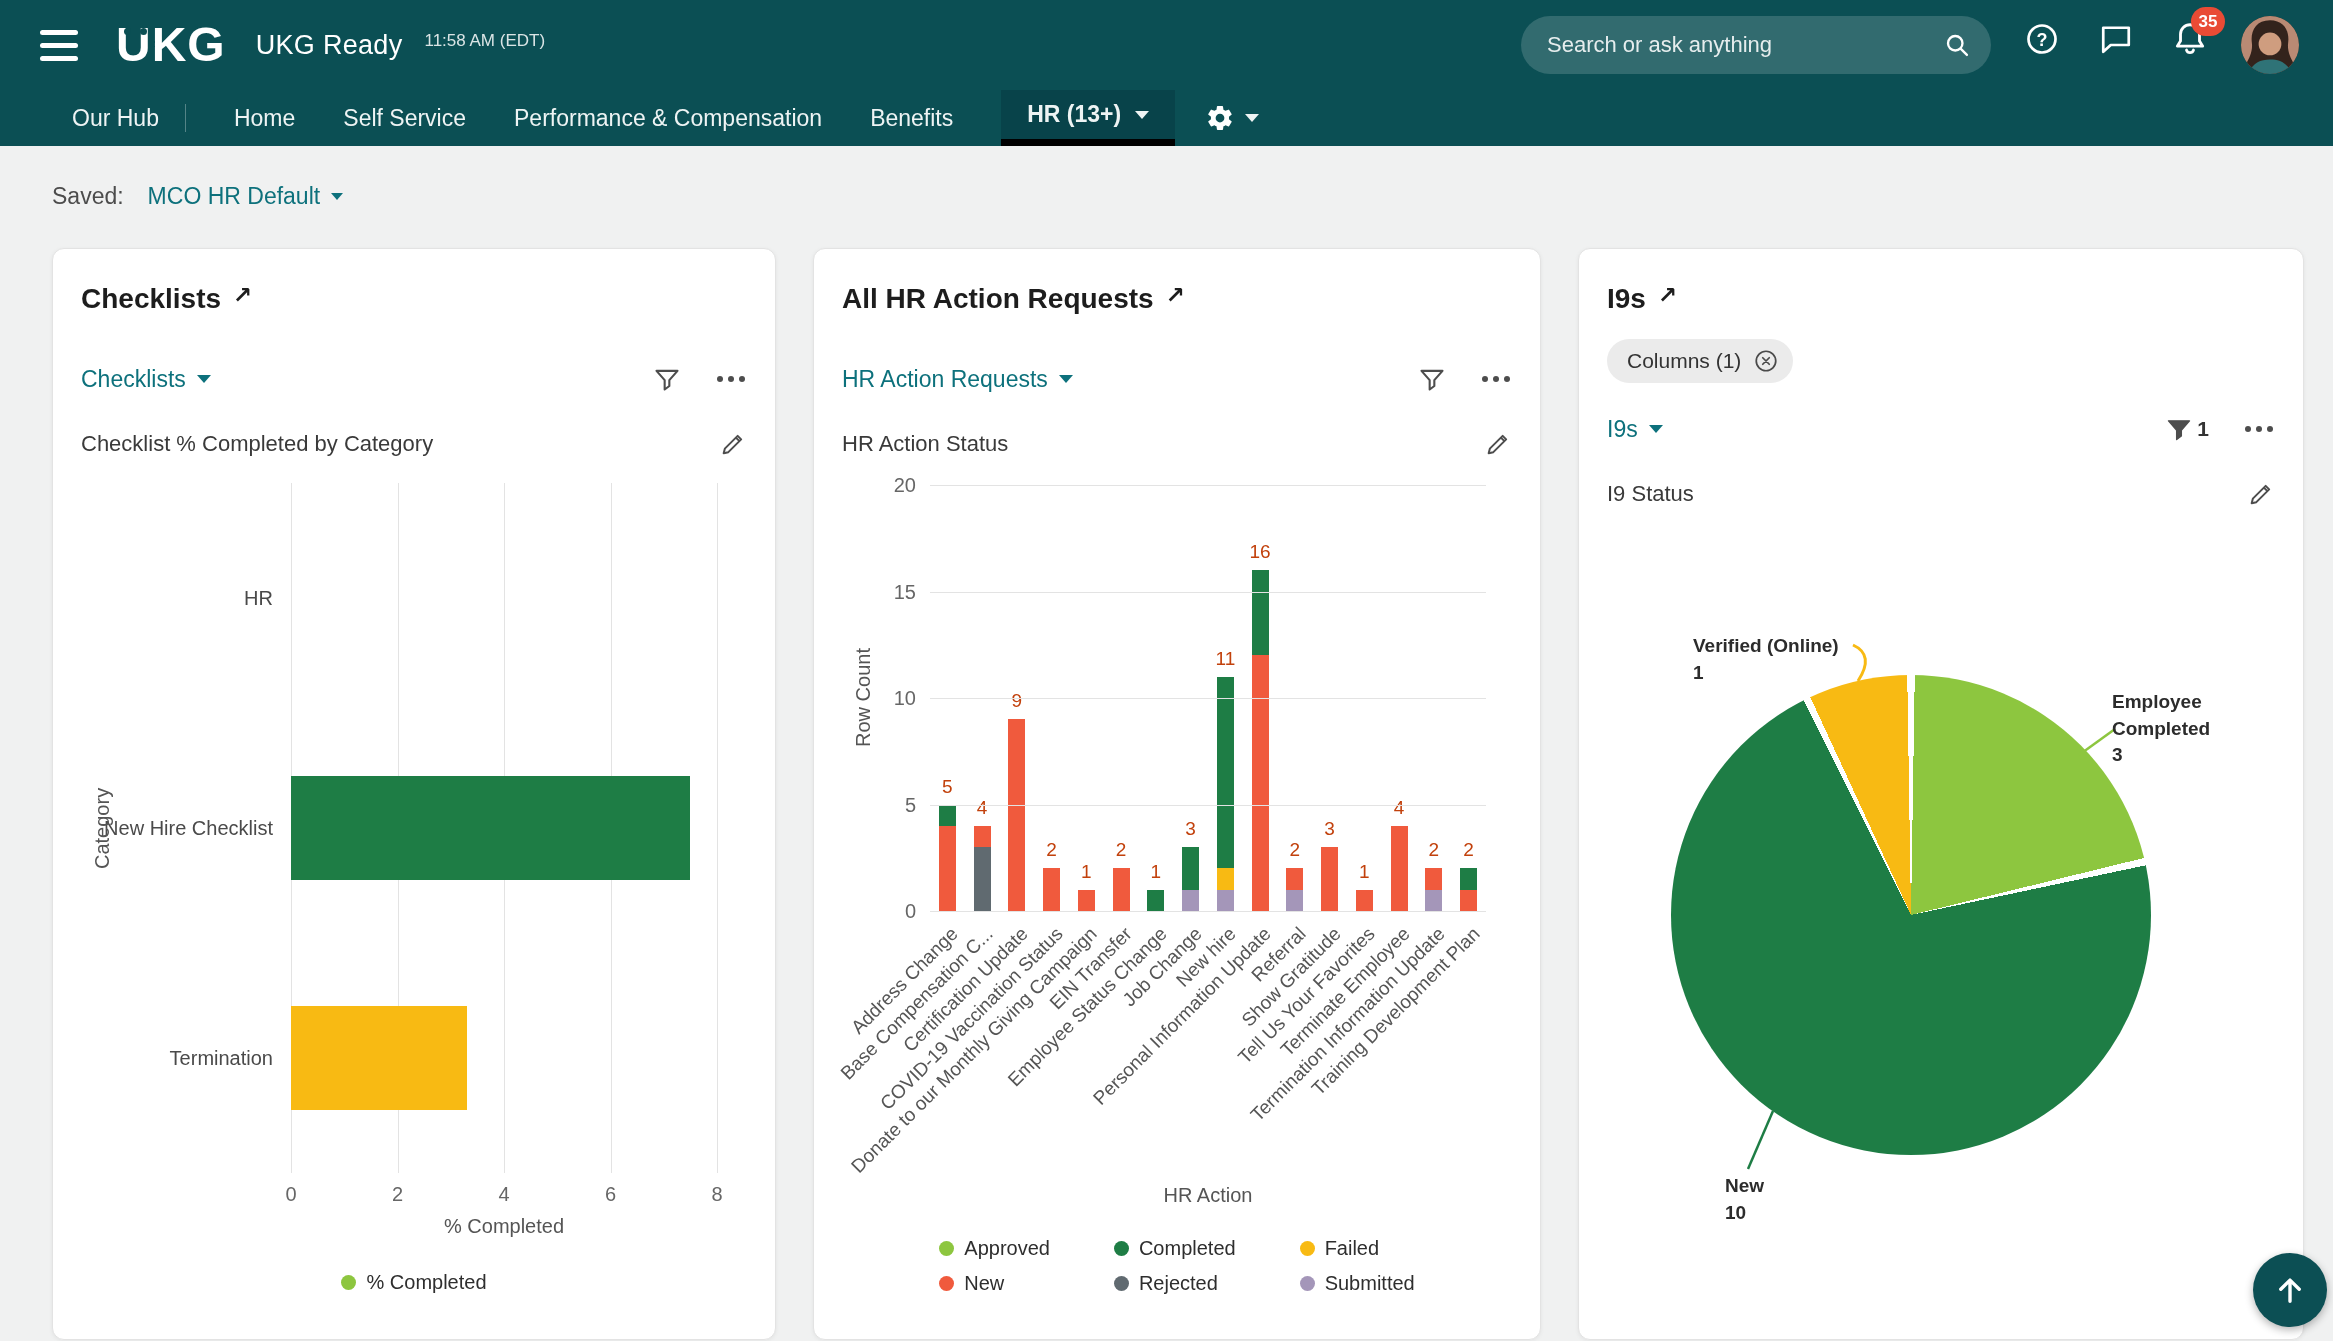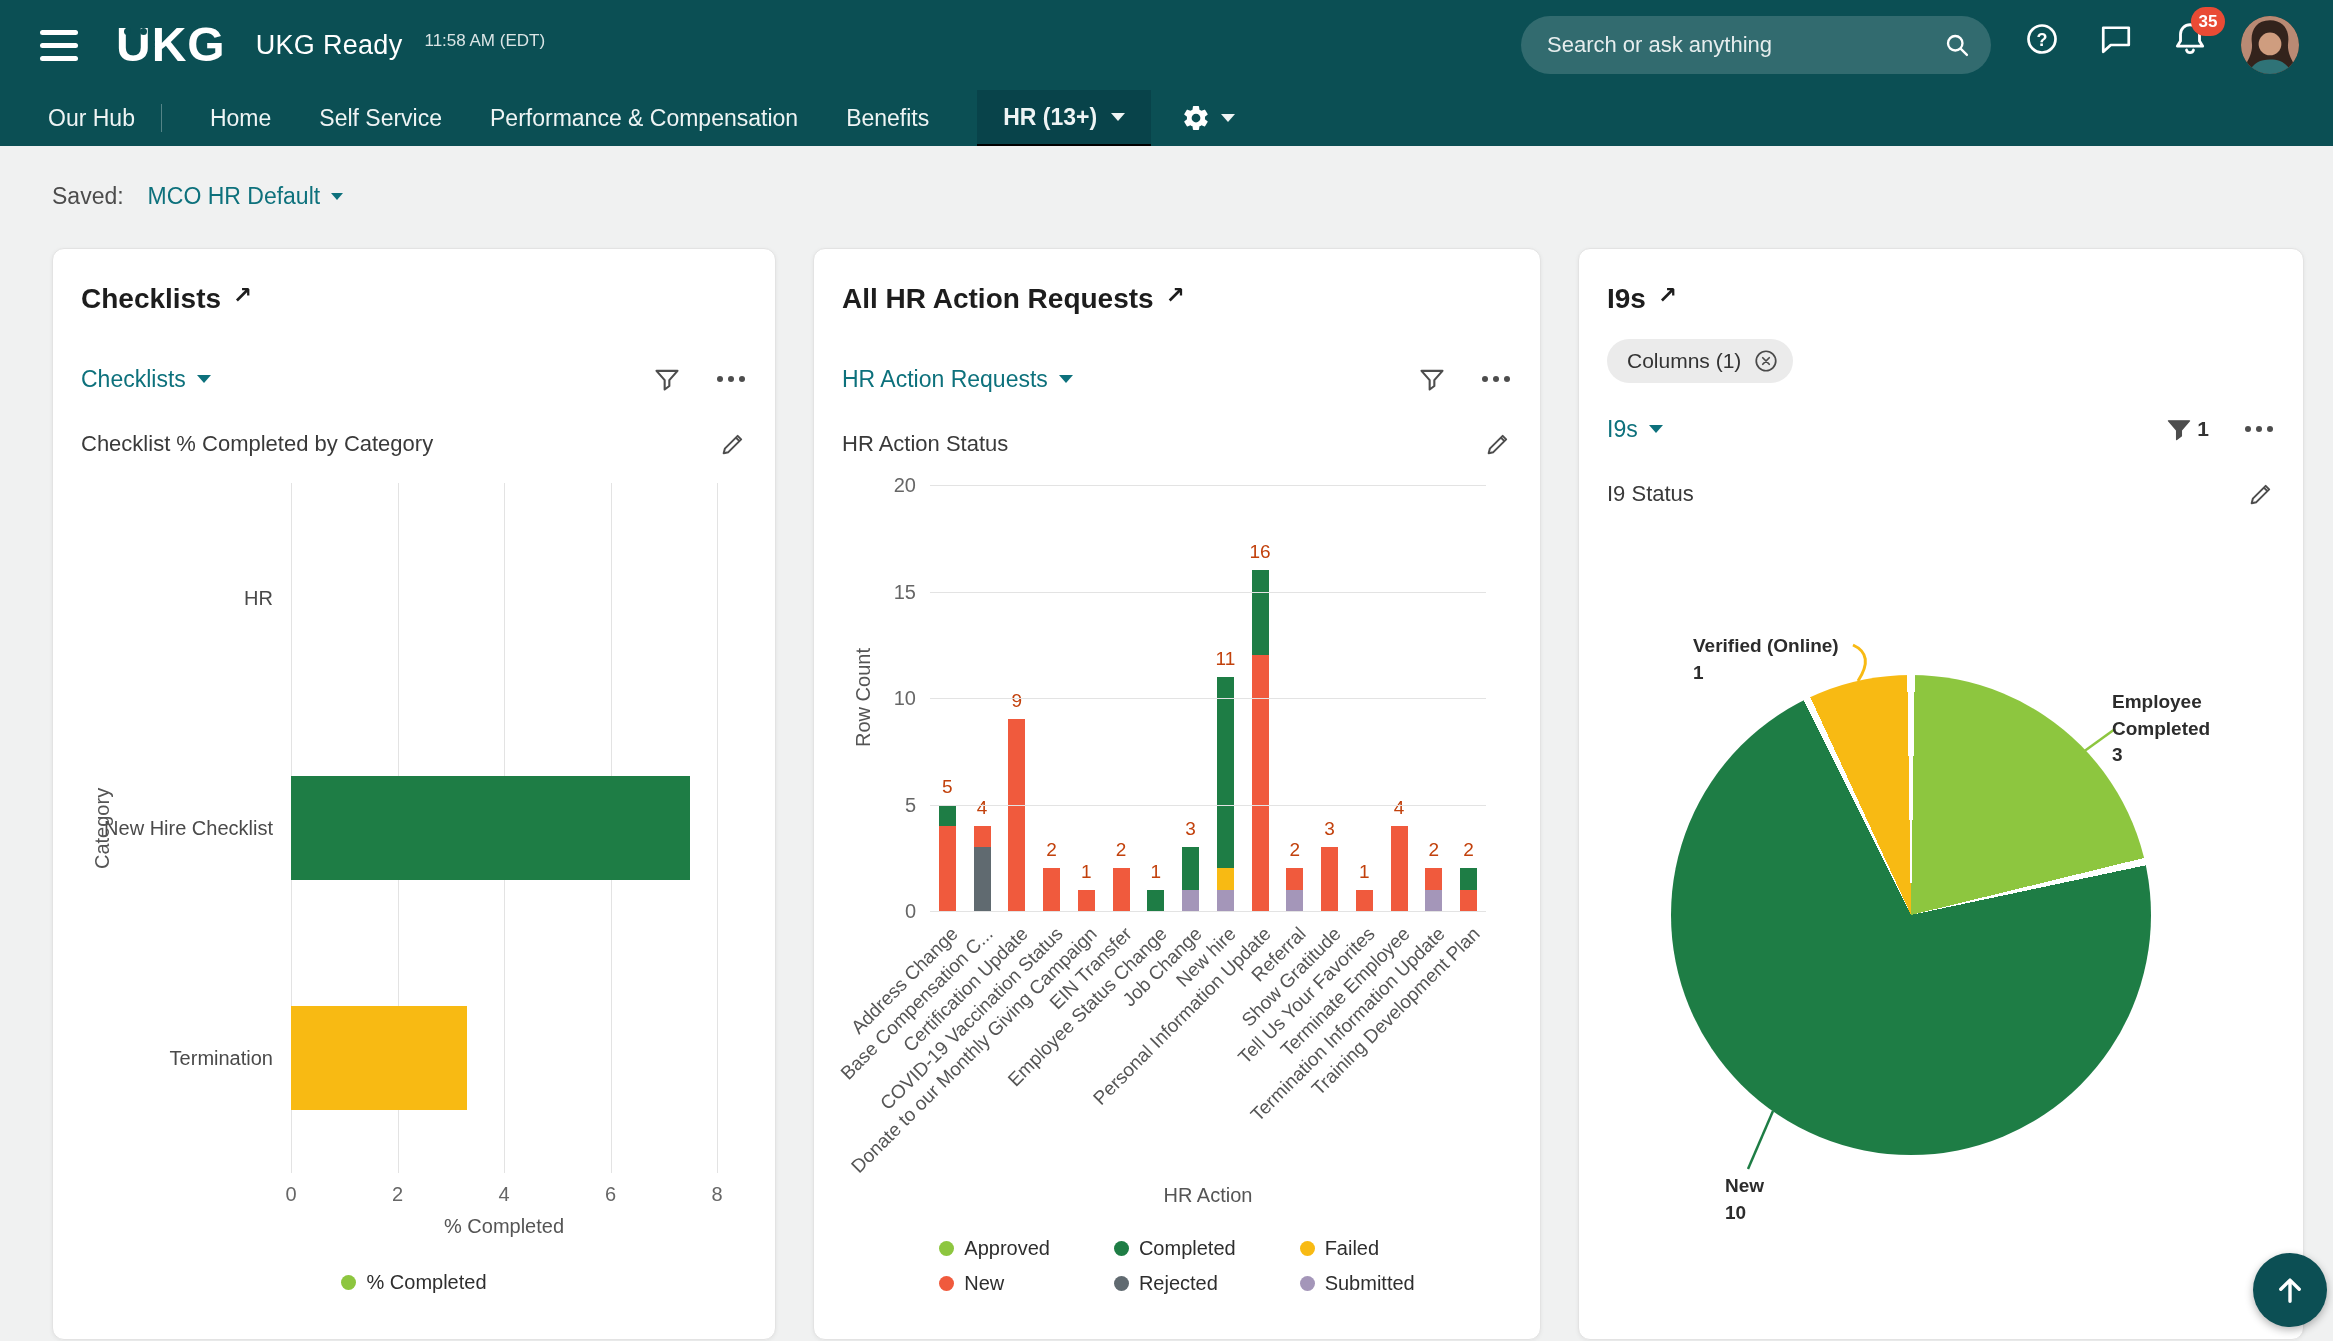--- a/index.html
+++ b/index.html
@@ -20,25 +20,25 @@
   .timestamp { font-size:17px; margin-left:22px; opacity:.85; margin-top:-8px; }
   .topbar-right { margin-left:auto; display:flex; gap:28px; }
   .searchbox { display:flex; align-items:center; width:470px; height:58px; background:rgba(255,255,255,.16); border-radius:29px; padding:0 20px 0 26px; }
   .searchbox input { flex:1; background:transparent; border:none; outline:none; color:#fff; font-size:22px; font-family:inherit; }
   .searchbox input::placeholder { color:rgba(255,255,255,.88); }
   .iconbtn { position:relative; width:46px; height:46px; display:flex; align-items:center; justify-content:center; cursor:pointer; }
   .badge { position:absolute; top:-9px; right:-12px; background:#e94b35; color:#fff; font-size:17px; font-weight:bold; min-width:34px; height:29px; border-radius:15px; display:flex; align-items:center; justify-content:center; padding:0 7px; }
   .avatar { width:58px; height:58px; border-radius:50%; overflow:hidden; cursor:pointer; flex:none; background:#7d5a49; }
 
   
-  .navbar { height:56px; background:#0b4f54; display:flex; align-items:stretch; padding-left:48px; color:#eef4f4; }
+  .navbar { height:56px; background:#0b4f54; display:flex; align-items:stretch; padding-left:72px; color:#eef4f4; }
   .nav-item { display:flex; align-items:center; font-size:23px; margin-right:48px; cursor:pointer; white-space:nowrap; }
   .nav-sep { width:1px; background:rgba(255,255,255,.3); margin:14px 48px 14px 0; }
   .nav-item.first { margin-right:26px; }
-  .nav-item.active { background:#08434a; border-bottom:2px solid #000000; font-weight:bold; padding:0 26px; margin-right:30px; gap:14px; }
+  .nav-item.active { background:#08434a; border-bottom:7px solid #000000; font-weight:bold; padding:0 26px; margin-right:30px; gap:14px; }
   .caret { width:0; height:0; border-left:7px solid transparent; border-right:7px solid transparent; border-top:8px solid currentColor; display:inline-block; }
   .gear-item { gap:10px; }
 
   
   .saved-row { display:flex; align-items:center; gap:24px; padding:24px 0 0 52px; font-size:23px; color:#4c4c4c; height:76px; }
   .saved-link { color:#0d717c; display:flex; align-items:center; gap:11px; cursor:pointer; }
   .saved-link .caret { border-top-color:#0d717c; border-left-width:6px; border-right-width:6px; border-top-width:7px; }
 
   
   .cards { display:flex; gap:37px; padding:26px 28px 0 52px; align-items:flex-start; }

